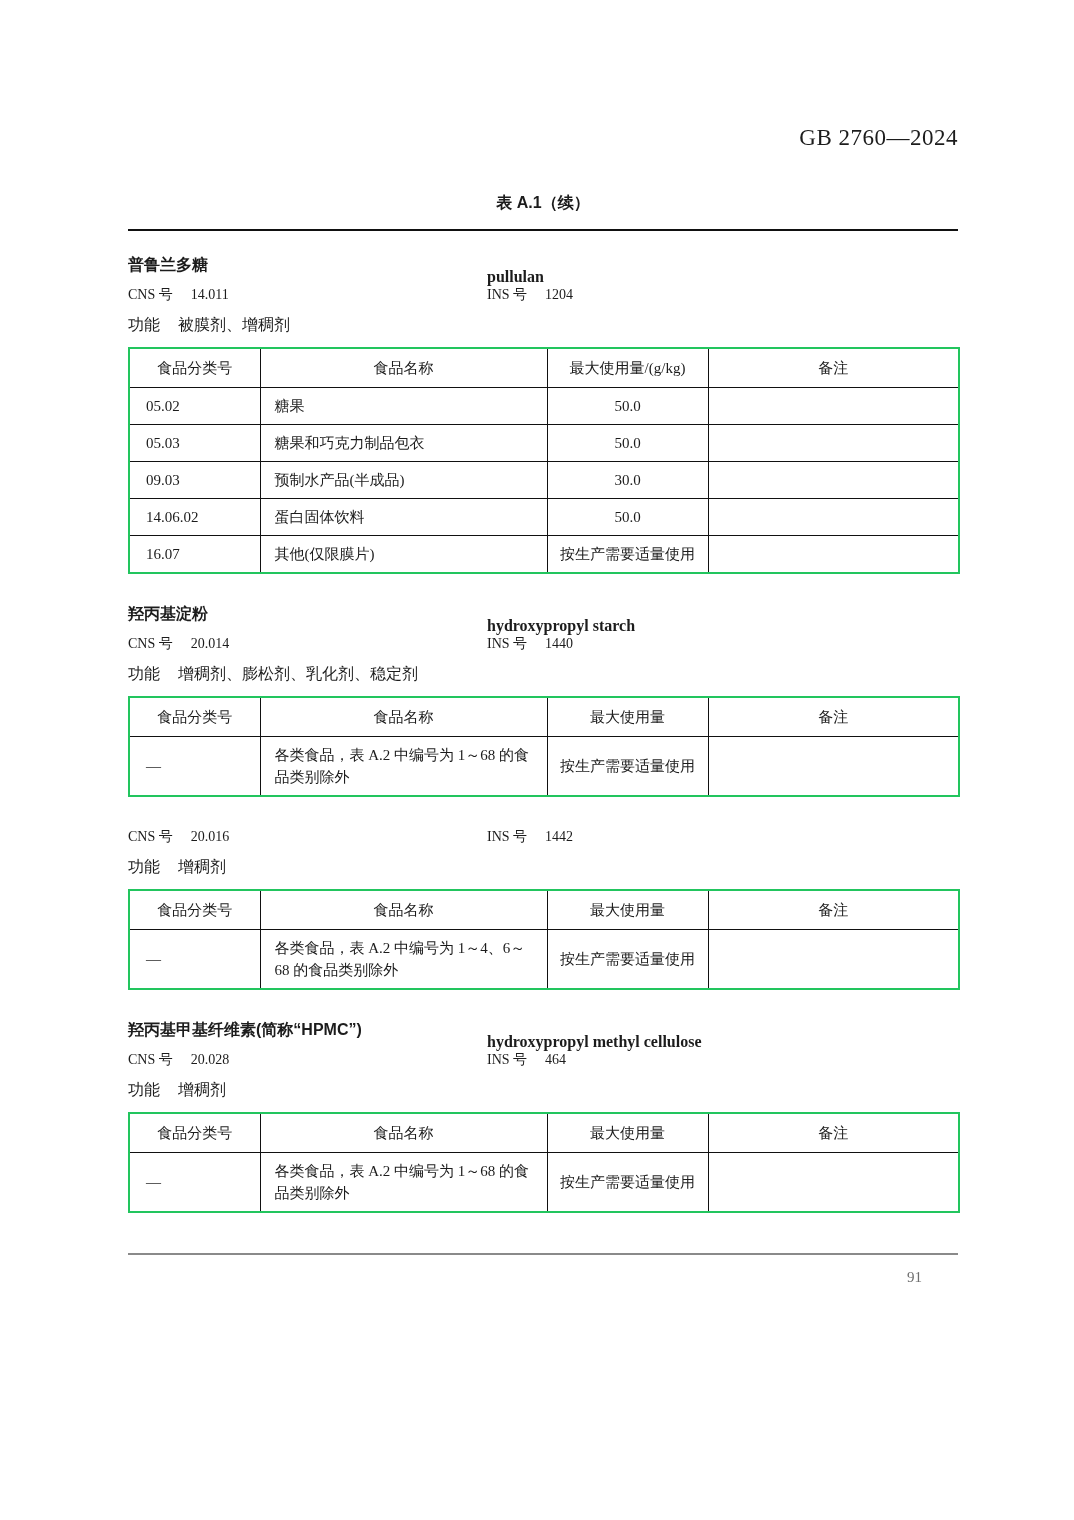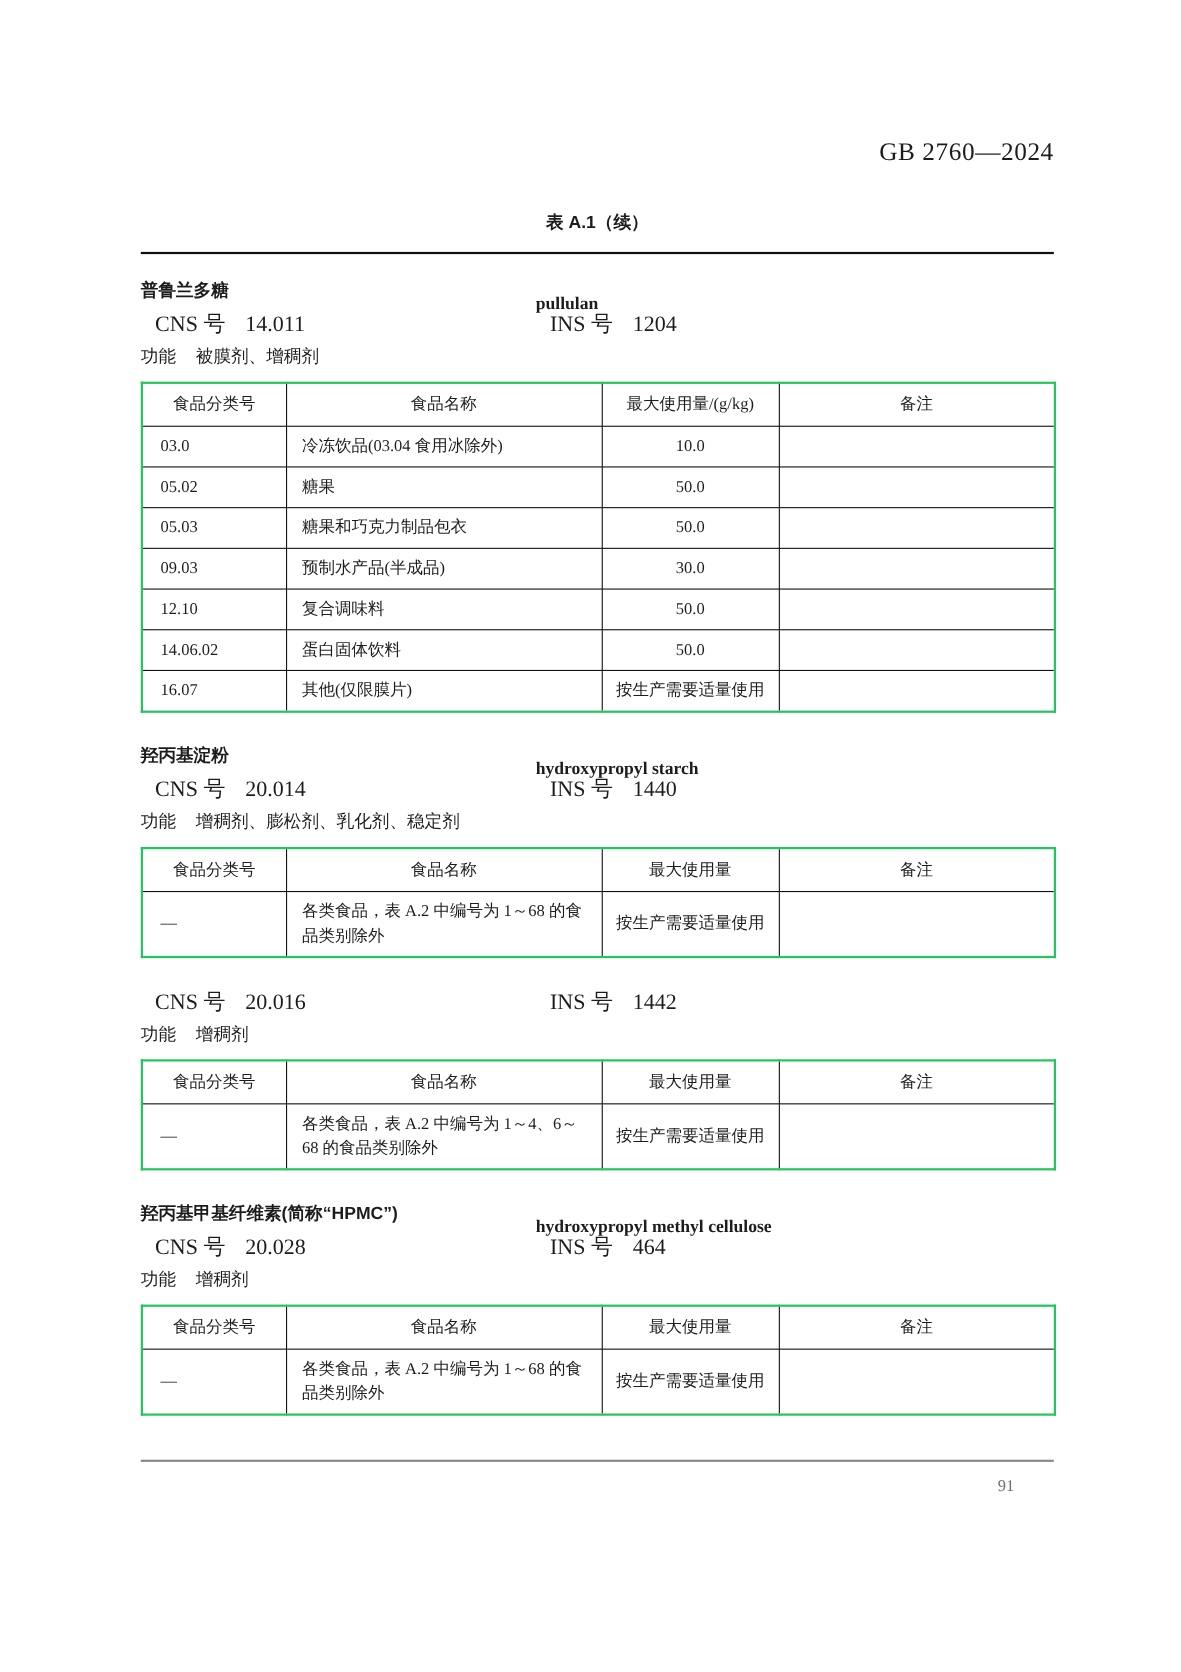--- a/index.html
+++ b/index.html
@@ -35,21 +35,21 @@
 
   .name-row { position:relative; height:24px; }
   .name-zh {
     font-family:"Liberation Sans","DejaVu Sans",sans-serif;
     font-weight:bold; font-size:16px; line-height:24px;
   }
   .name-en {
     position:absolute; left:359px; top:12px;
     font-weight:bold; font-size:16px; line-height:24px;
   }
-  .meta-row { position:relative; height:24px; margin-top:6px; font-size:20px; line-height:24px;margin-left:13px; }
+  .meta-row { position:relative; height:24px; margin-top:6px; font-size:14px; line-height:24px; }
   .meta-label { display:inline-block; }
   .meta-value { display:inline-block; margin-left:18px; }
   .ins-group { position:absolute; left:359px; top:0; }
   .func-row { height:24px; margin-top:6px; font-size:16px; line-height:24px; }
   .func-value { display:inline-block; margin-left:18px; }
 
   table.usage {
     margin-top:10px;
     border-collapse:collapse;
     width:830px;
@@ -110,47 +110,35 @@
           <col style="width:251px">
         </colgroup>
       <tbody>
           <tr>
         <th>食品分类号</th>
         <th>食品名称</th>
         <th>最大使用量/(g/kg)</th>
         <th>备注</th>
       </tr>
       <tr>
-        <td class="c-code">03.0</td>
-        <td class="c-food">冷冻饮品(03.04 食用冰除外)</td>
-        <td class="c-max">10.0</td>
-        <td class="c-note"></td>
-      </tr>
-      <tr>
         <td class="c-code">05.02</td>
         <td class="c-food">糖果</td>
         <td class="c-max">50.0</td>
         <td class="c-note"></td>
       </tr>
       <tr>
         <td class="c-code">05.03</td>
         <td class="c-food">糖果和巧克力制品包衣</td>
         <td class="c-max">50.0</td>
         <td class="c-note"></td>
       </tr>
       <tr>
         <td class="c-code">09.03</td>
         <td class="c-food">预制水产品(半成品)</td>
         <td class="c-max">30.0</td>
-        <td class="c-note"></td>
-      </tr>
-      <tr>
-        <td class="c-code">12.10</td>
-        <td class="c-food">复合调味料</td>
-        <td class="c-max">50.0</td>
         <td class="c-note"></td>
       </tr>
       <tr>
         <td class="c-code">14.06.02</td>
         <td class="c-food">蛋白固体饮料</td>
         <td class="c-max">50.0</td>
         <td class="c-note"></td>
       </tr>
       <tr>
         <td class="c-code">16.07</td>

